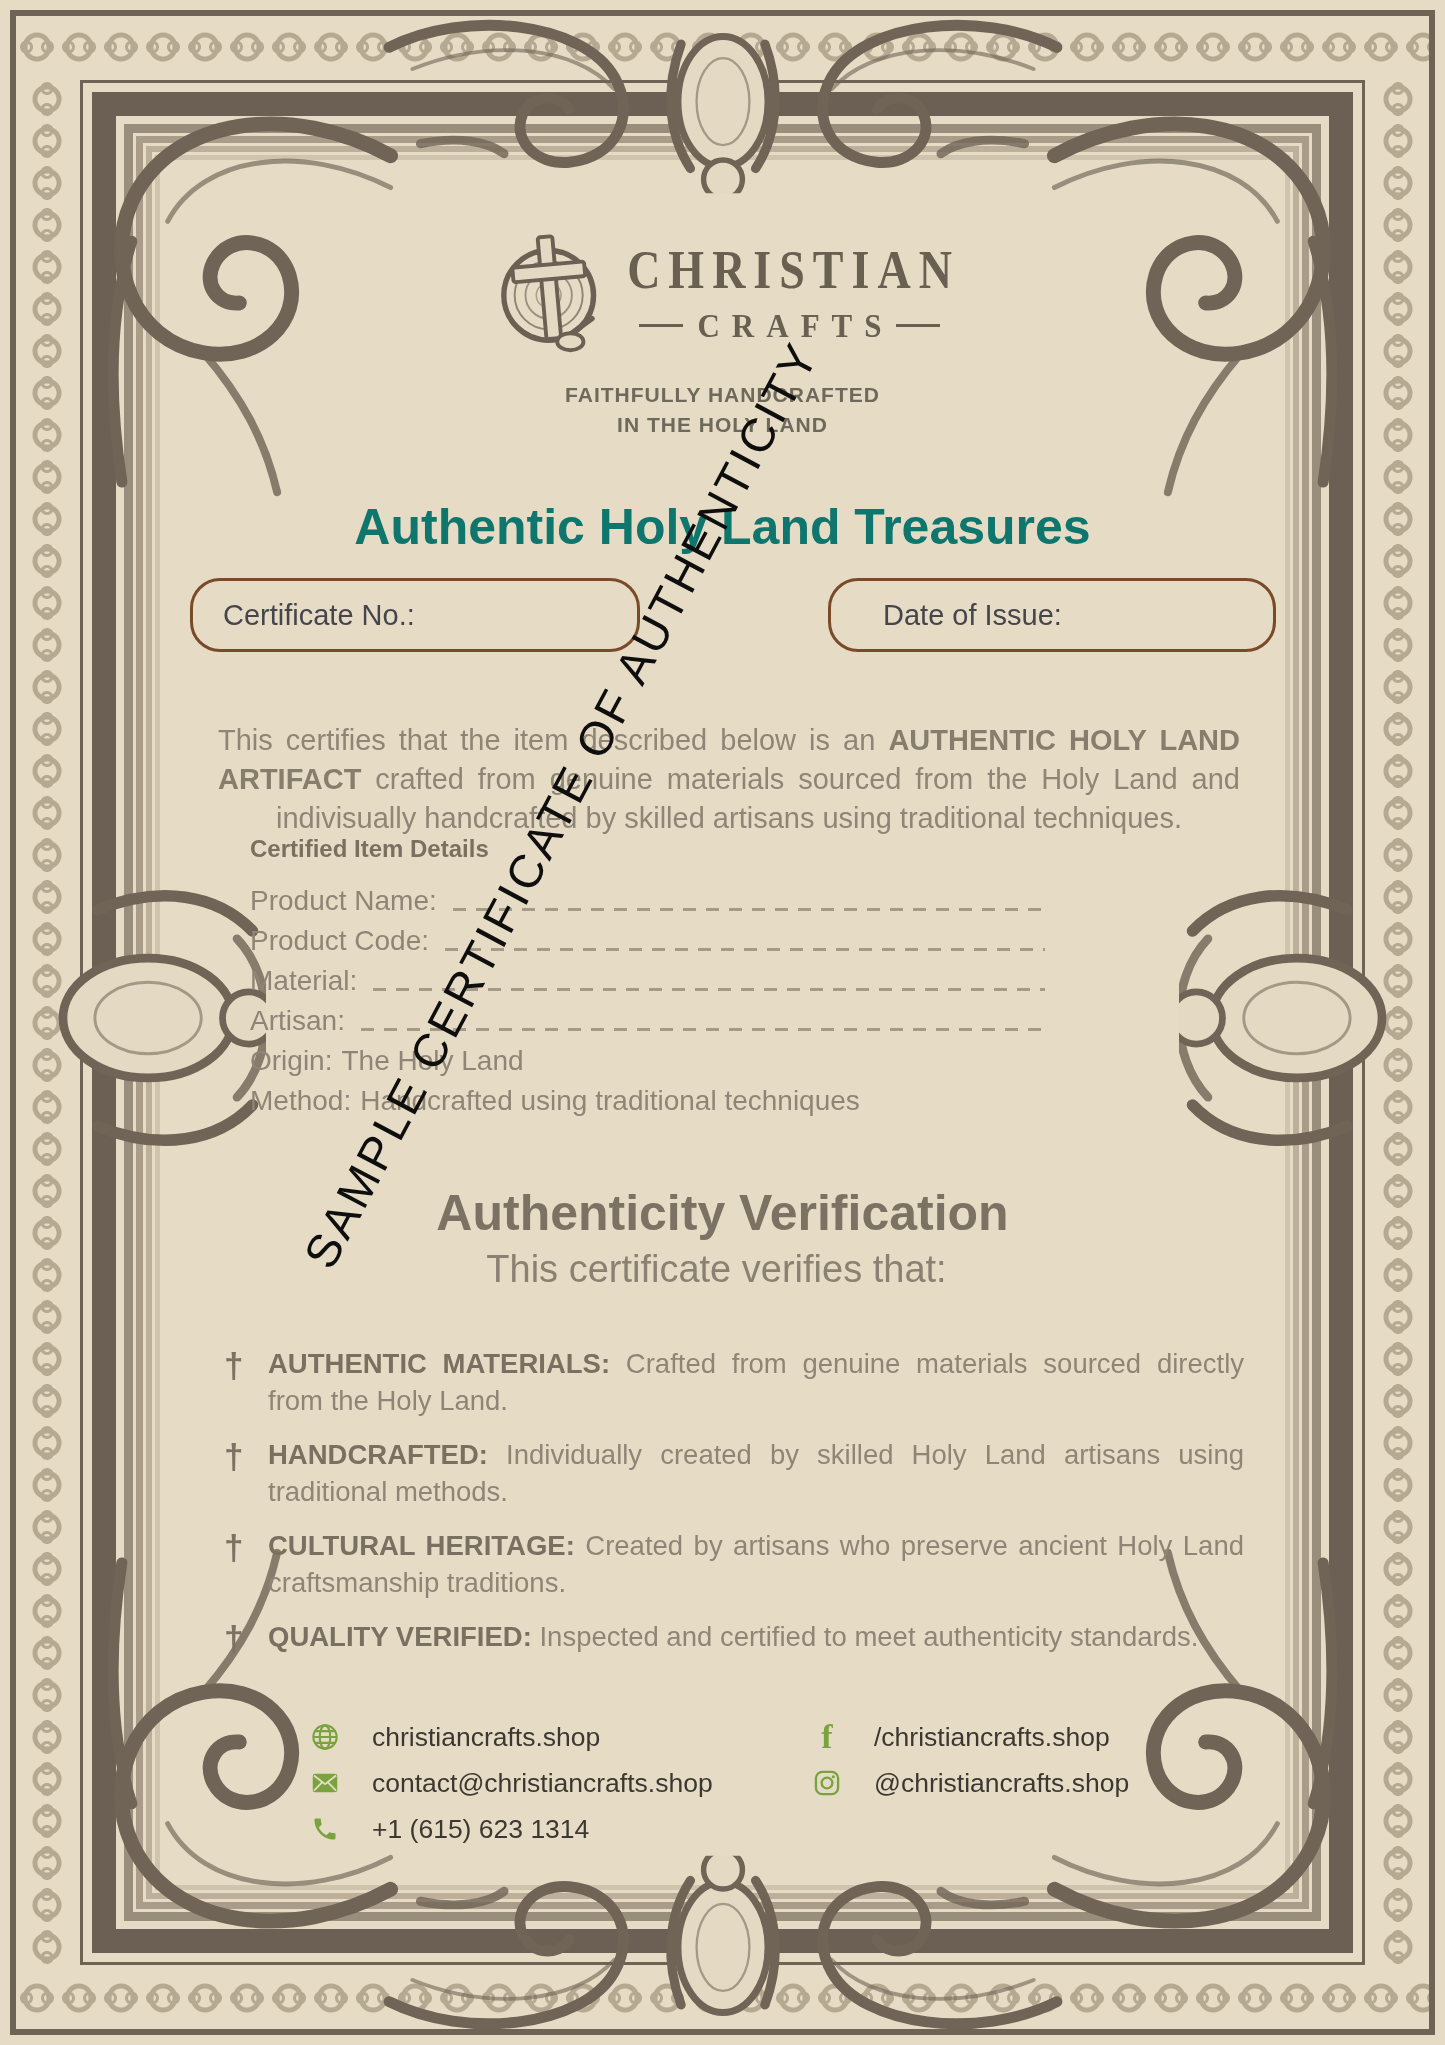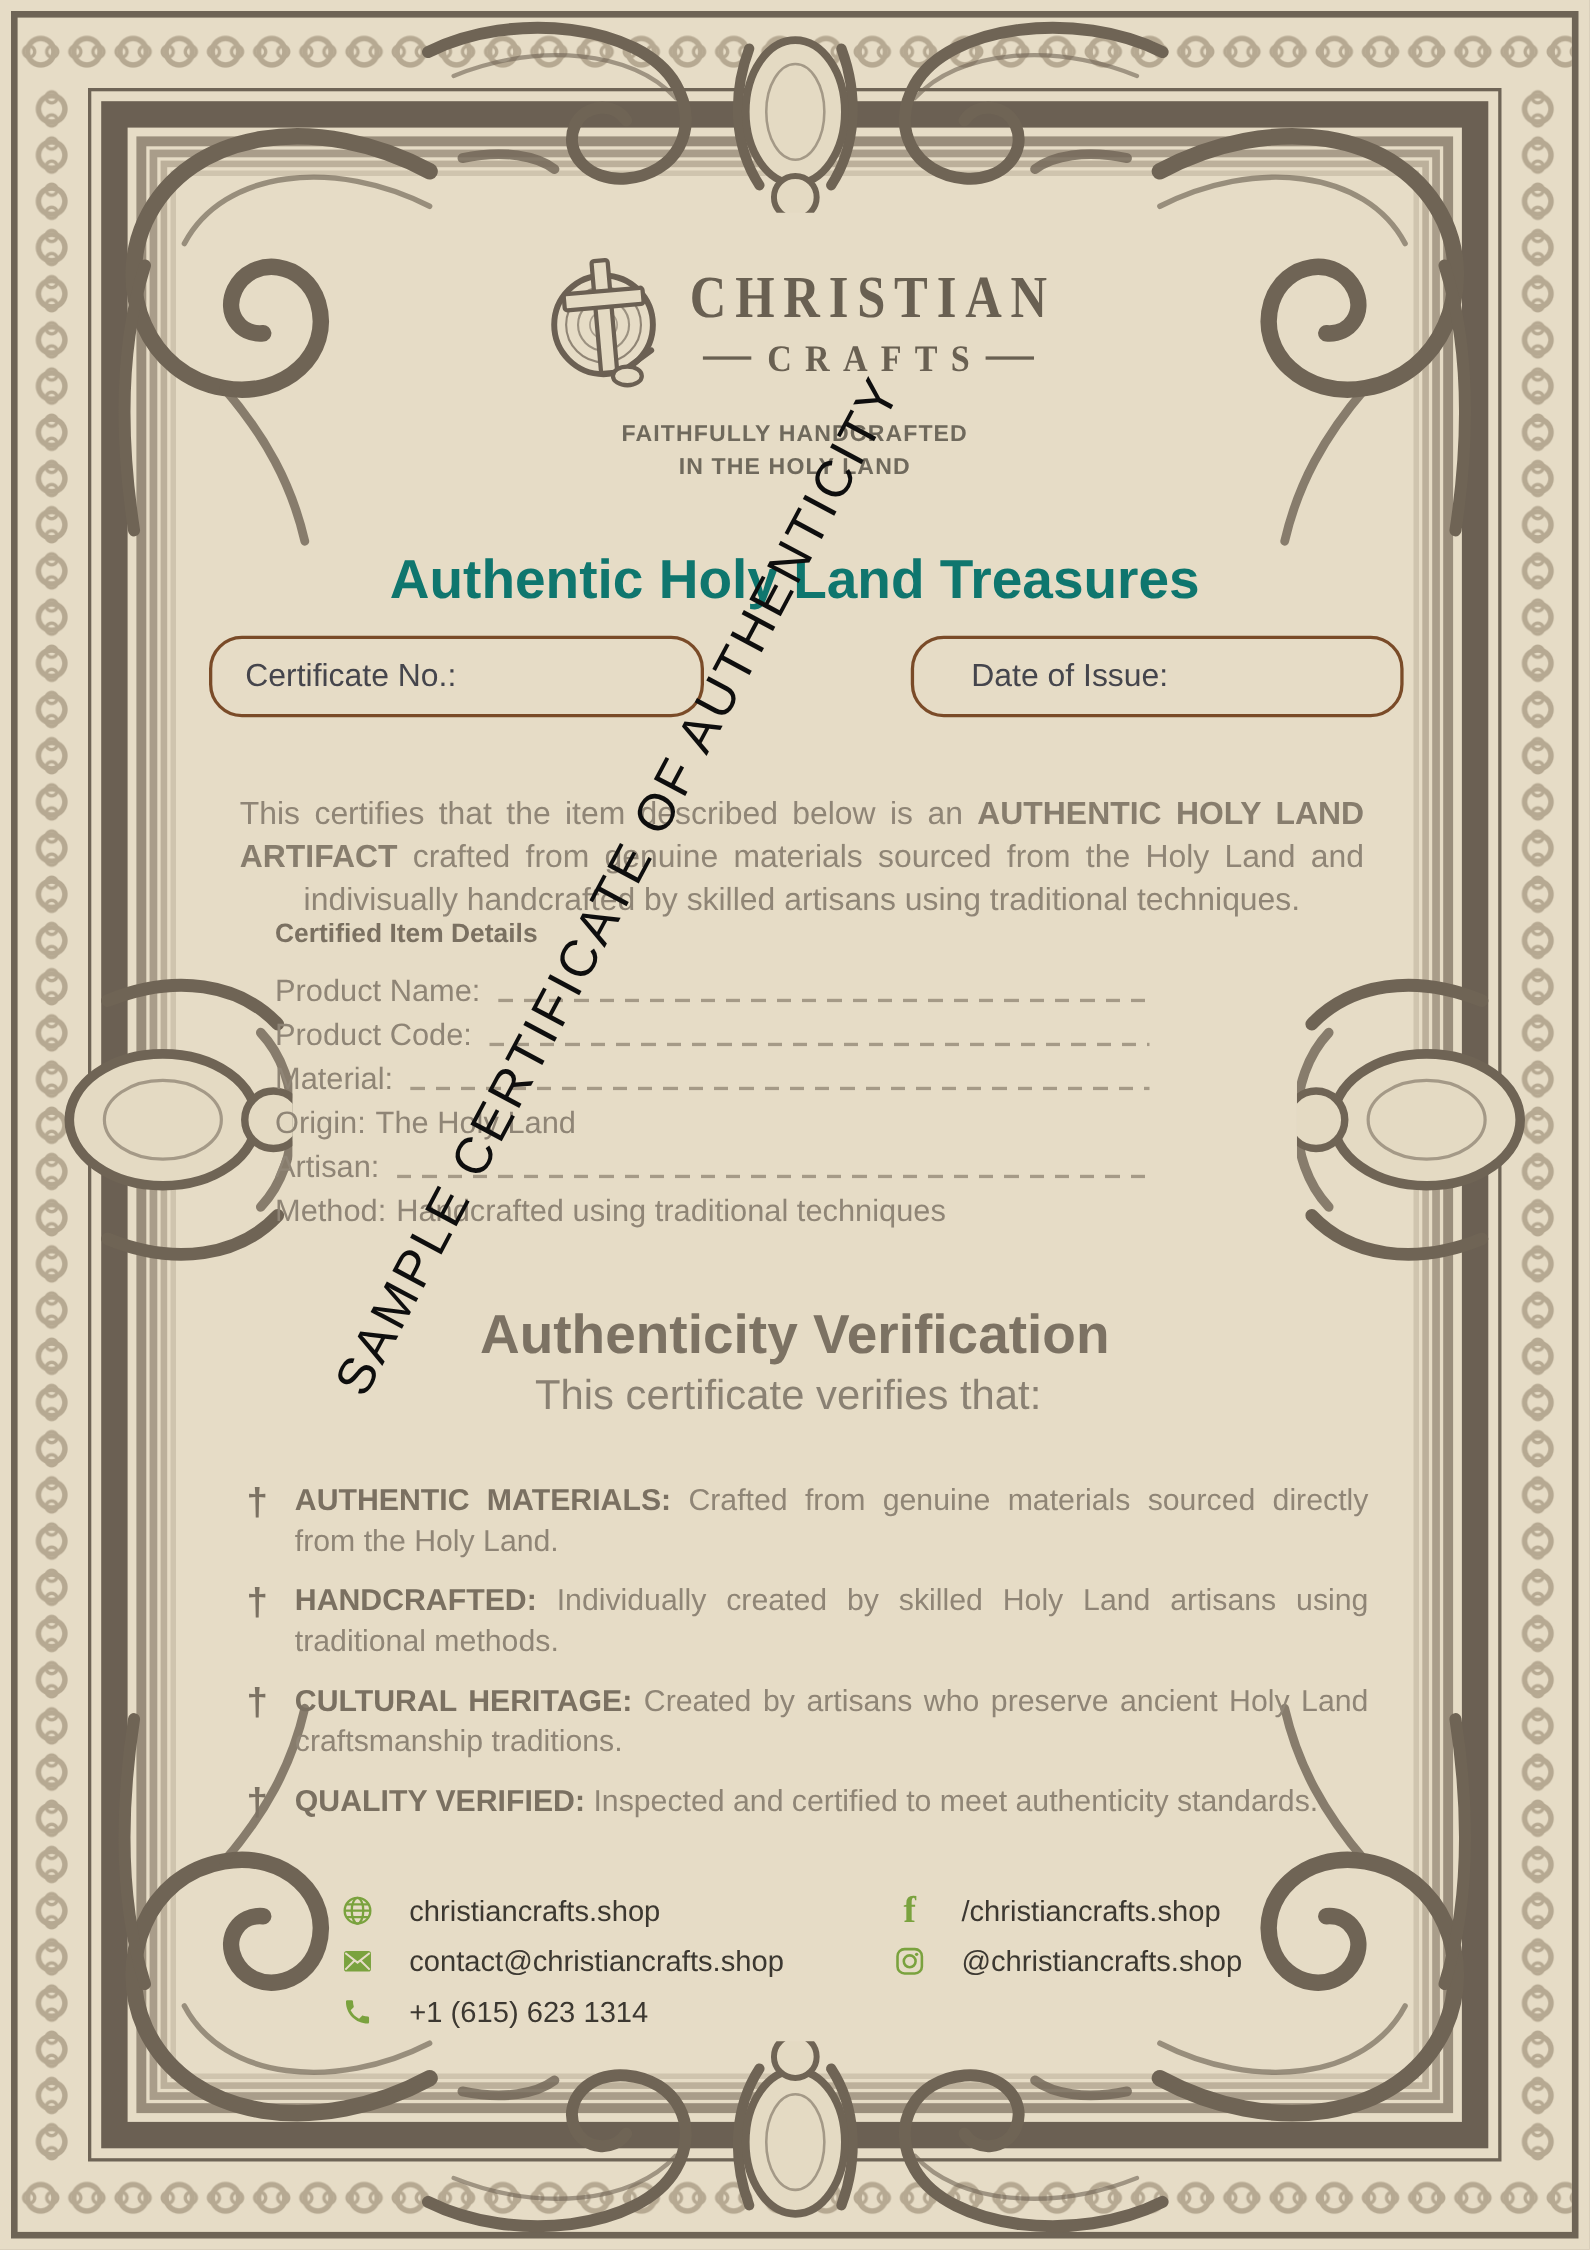--- a/index.html
+++ b/index.html
@@ -244,26 +244,26 @@
     </div>
     <div class="drow">
       <span class="dlabel">Product Code:</span>
       <span class="dline"></span>
     </div>
     <div class="drow">
       <span class="dlabel">Material:</span>
       <span class="dline"></span>
     </div>
     <div class="drow">
+      <span class="dlabel">Artisan:</span>
+      <span class="dline"></span>
+    </div>
+    <div class="drow">
       <span class="dlabel">Origin:</span>
       <span class="dvalue">The Holy Land</span>
-    </div>
-    <div class="drow">
-      <span class="dlabel">Artisan:</span>
-      <span class="dline"></span>
     </div>
     <div class="drow">
       <span class="dlabel">Method:</span>
       <span class="dvalue">Handcrafted using traditional techniques</span>
     </div>
   </div>
 
   <div class="v-heading">Authenticity Verification</div>
   <div class="v-sub">This certificate verifies that:</div>
 

